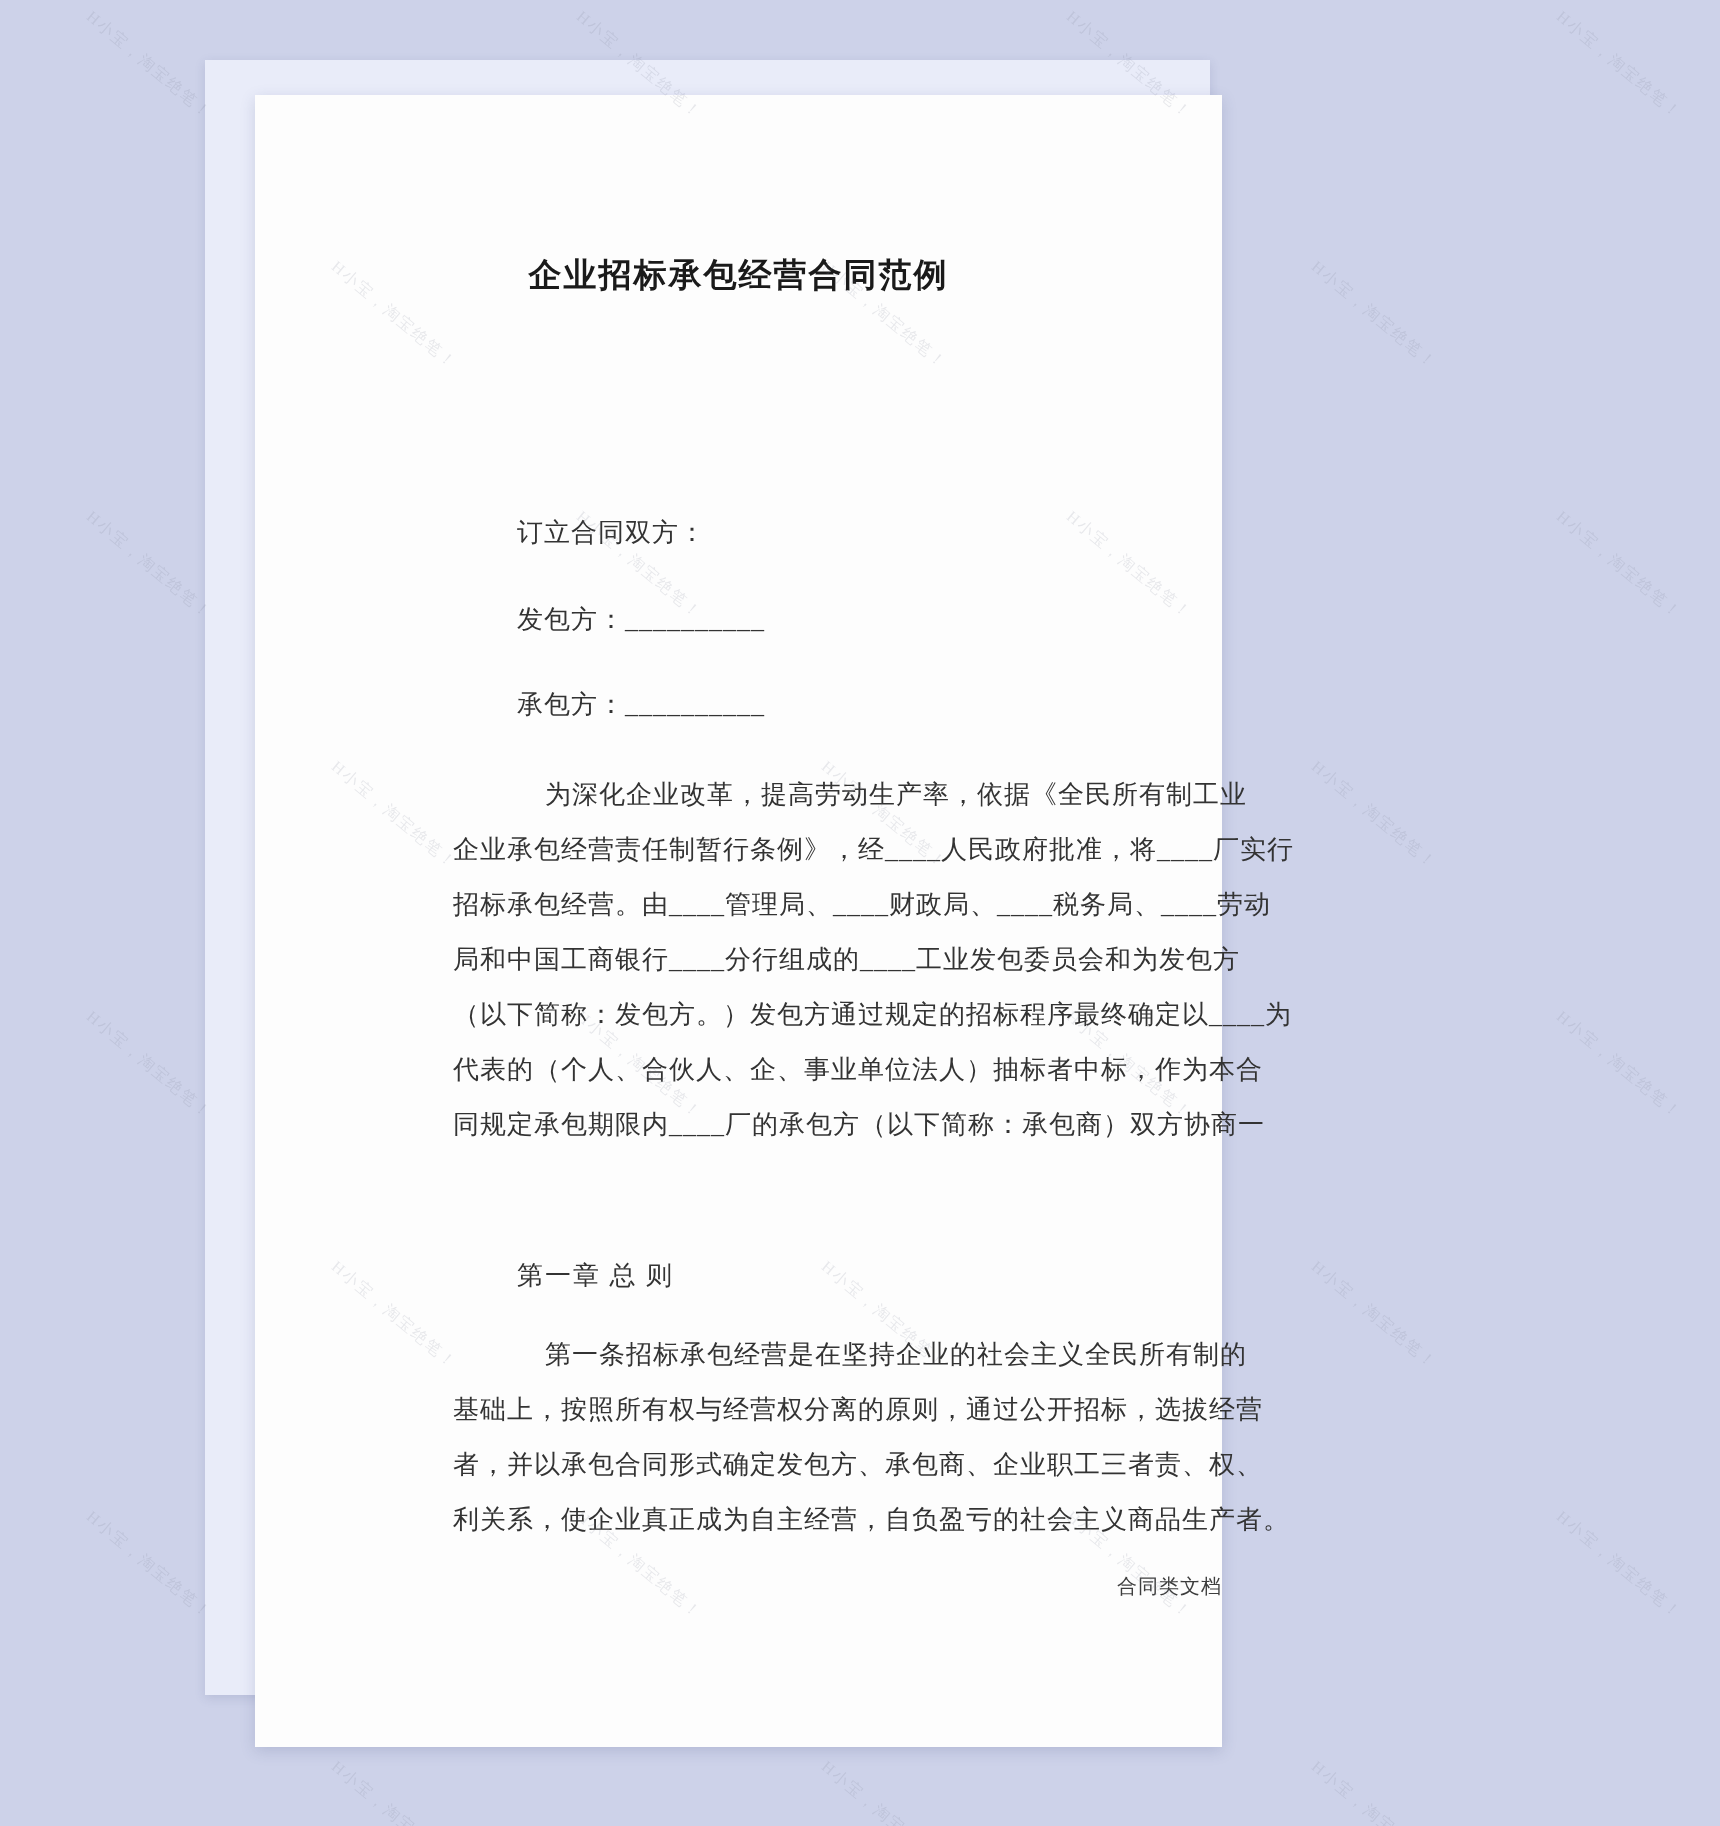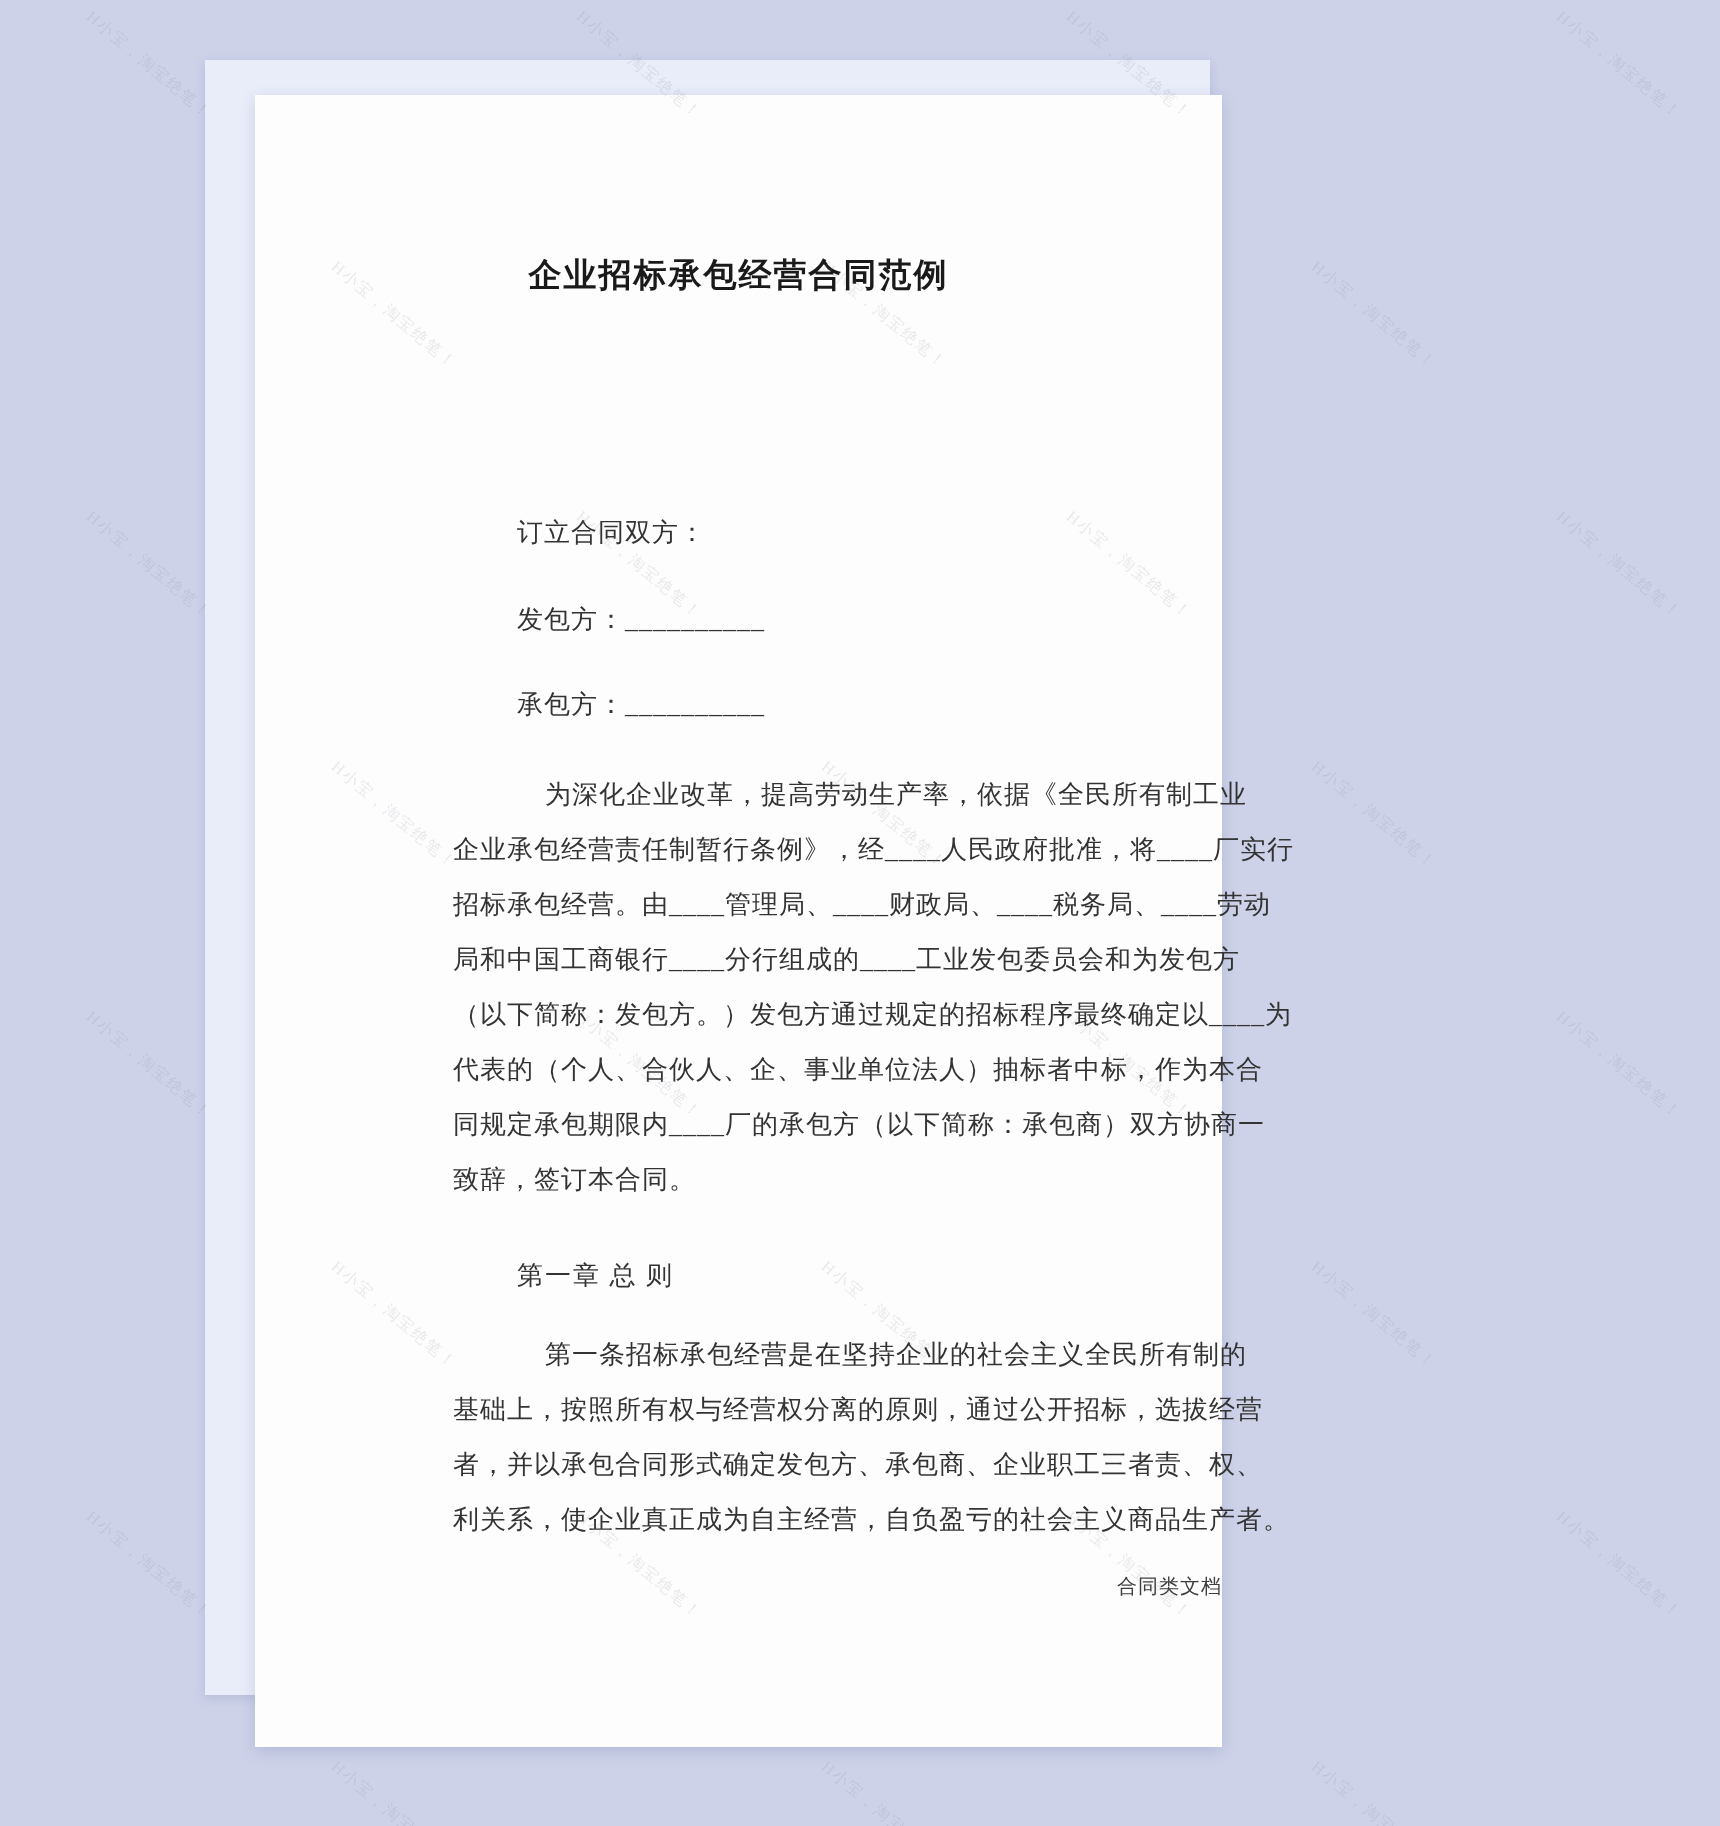--- a/index.html
+++ b/index.html
@@ -112,21 +112,20 @@
   <div class="line intro-3">承包方：__________</div>
 
   <div class="para para-main">
     <div class="pline indent">为深化企业改革，提高劳动生产率，依据《全民所有制工业</div>
     <div class="pline">企业承包经营责任制暂行条例》，经____人民政府批准，将____厂实行</div>
     <div class="pline">招标承包经营。由____管理局、____财政局、____税务局、____劳动</div>
     <div class="pline">局和中国工商银行____分行组成的____工业发包委员会和为发包方</div>
     <div class="pline">（以下简称：发包方。）发包方通过规定的招标程序最终确定以____为</div>
     <div class="pline">代表的（个人、合伙人、企、事业单位法人）抽标者中标，作为本合</div>
     <div class="pline">同规定承包期限内____厂的承包方（以下简称：承包商）双方协商一</div>
-    <div class="pline">致辞，签订本合同。</div>
   </div>
 
   <div class="chapter">第一章 总 则</div>
 
   <div class="para para-article">
     <div class="pline indent">第一条招标承包经营是在坚持企业的社会主义全民所有制的</div>
     <div class="pline">基础上，按照所有权与经营权分离的原则，通过公开招标，选拔经营</div>
     <div class="pline">者，并以承包合同形式确定发包方、承包商、企业职工三者责、权、</div>
     <div class="pline">利关系，使企业真正成为自主经营，自负盈亏的社会主义商品生产者。</div>
   </div>

